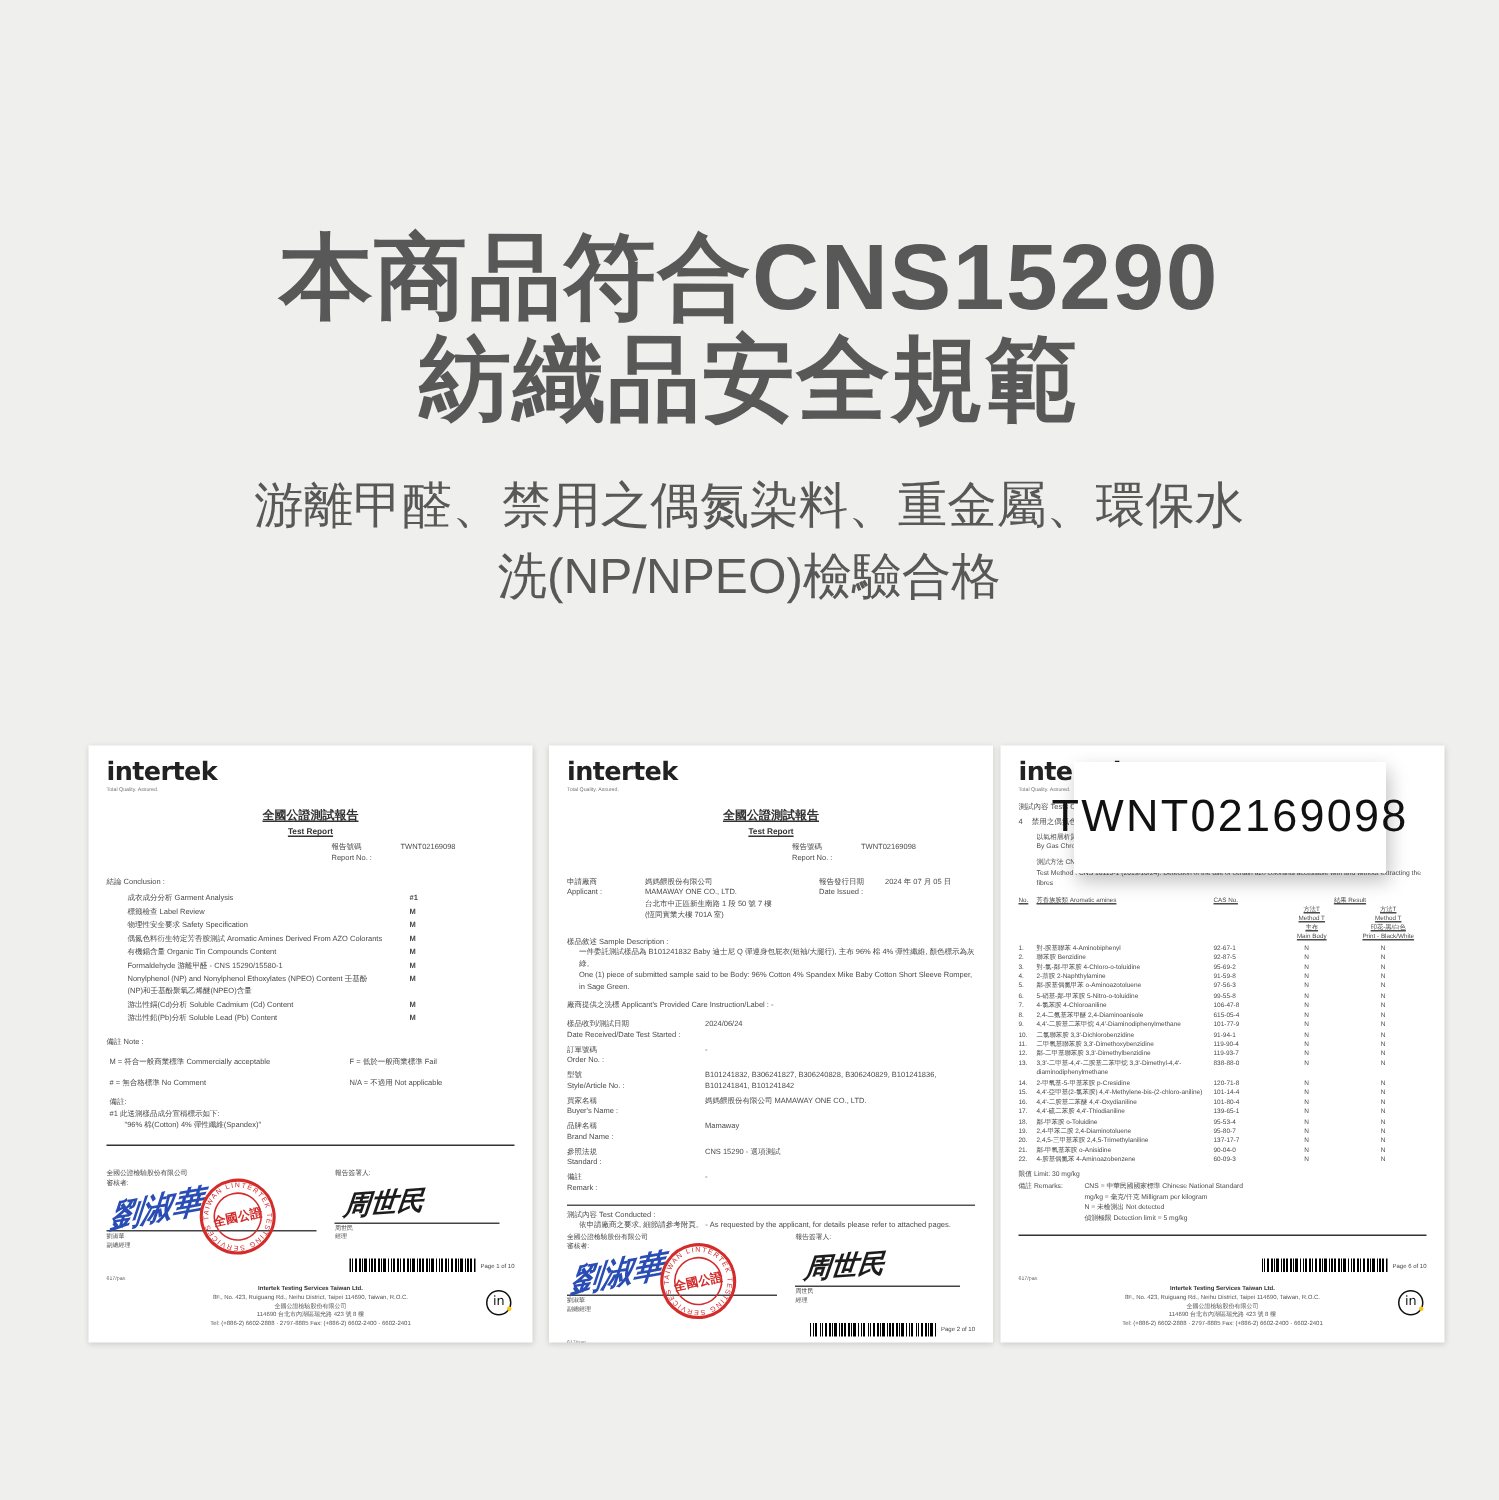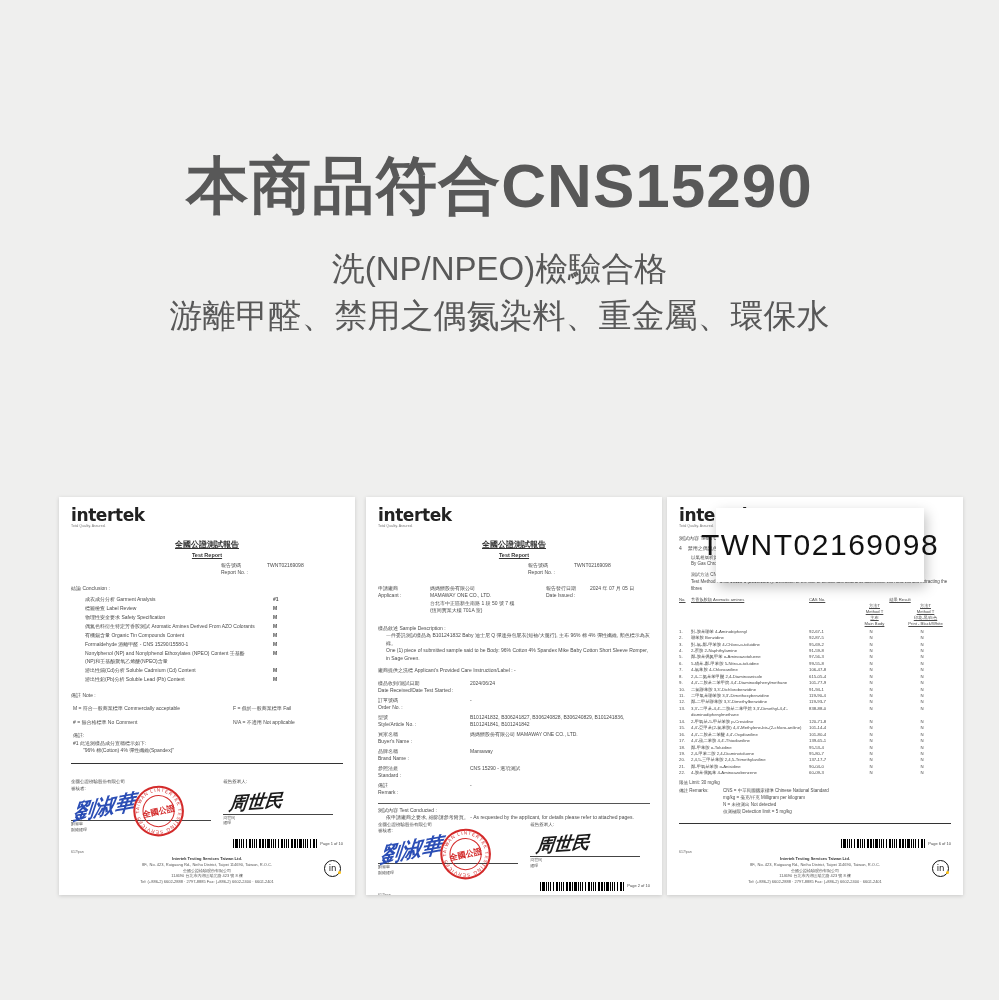--- a/index.html
+++ b/index.html
@@ -103,23 +103,24 @@
     position:absolute;left:716px;top:508px;width:208px;height:74px;background:#fff;
     box-shadow:2px 5px 12px rgba(0,0,0,.25);display:flex;align-items:center;justify-content:center;z-index:10;
   }
   .callout span{font-size:30px;color:#111;letter-spacing:1.5px;font-weight:500;}
 </style>
 </head>
 <body>
 
 <div class="hero">
   <div class="hero-title">本商品符合CNS15290</div>
+  <div class="hero-title">紡織品安全規範</div>
   <div class="hero-sub">
+    <div>游離甲醛、禁用之偶氮染料、重金屬、環保水</div>
     <div>洗(NP/NPEO)檢驗合格</div>
-    <div>游離甲醛、禁用之偶氮染料、重金屬、環保水</div>
   </div>
 </div>
 
 <section class="doc doc1">
   <div class="itk-logo">
     <span class="itk-word">intertek</span>
     <span class="itk-tag">Total Quality. Assured.</span>
   </div>
   <div class="doc-titles">
     <span class="doc-title-zh">全國公證測試報告</span>

